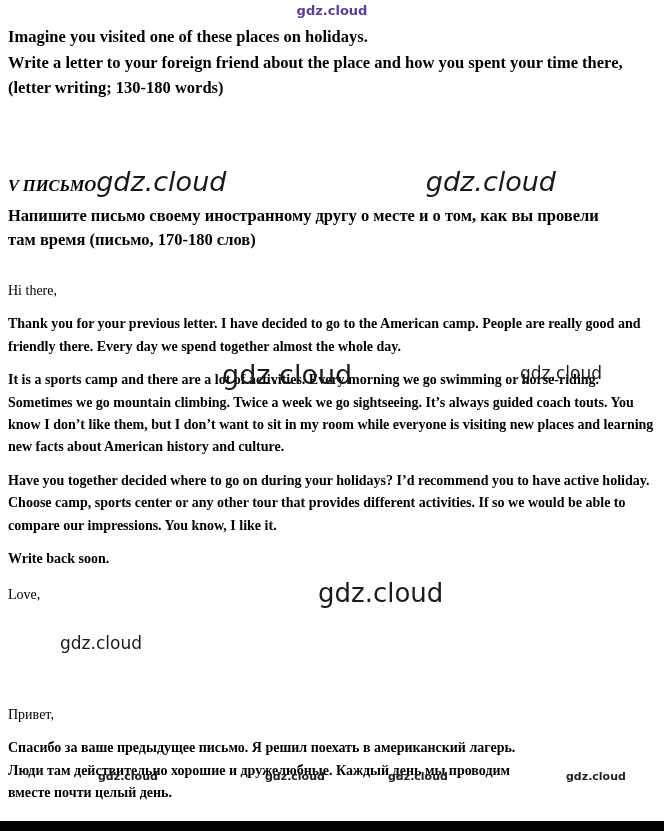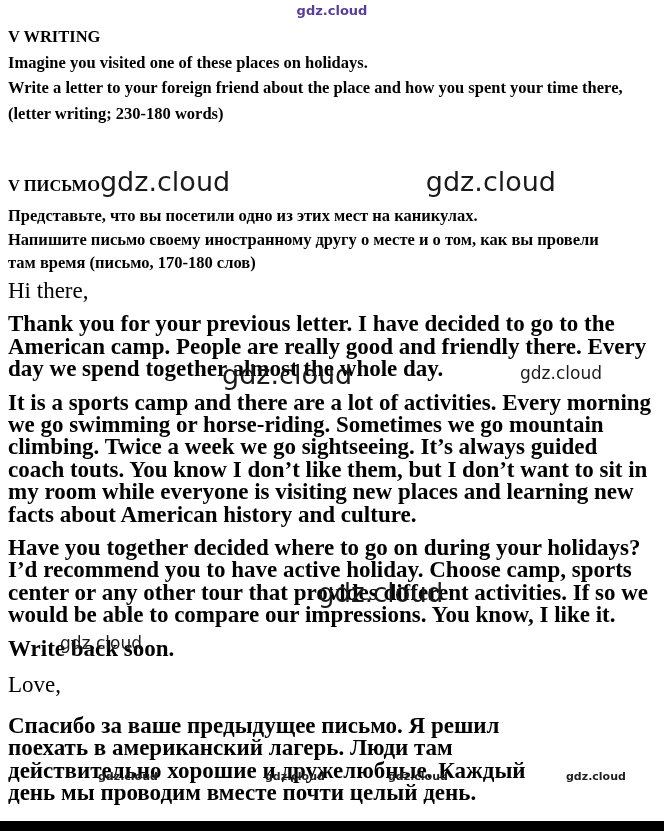--- a/index.html
+++ b/index.html
@@ -19,34 +19,35 @@
   .task-en { top: 24px; left: 8px; width: 650px; }
   .bold-line {
     font-weight: bold;
     font-size: 16.5px;
     line-height: 25.5px;
   }
   .ru-heading-row {
     top: 166px; left: 8px; right: 8px;
     display: flex;
     align-items: baseline;
+    font-style: italic;
   }
   .ru-heading-row .spacer { flex: 1; }
   .task-ru { top: 204px; left: 8px; width: 612px; }
   .bold-line-ru {
     font-weight: bold;
     font-size: 16.5px;
     line-height: 23.5px;
   }
 
   
   .letter-en { top: 280px; left: 8px; width: 650px; }
   .letter-ru { top: 704px; left: 8px; width: 545px; }
   .para {
-    font-size: 23px;
+    font-size: 14px;
     line-height: 22.4px;
   }
   .gap  { margin-top: 11px; font-weight: bold; }
   .gap2 { margin-top: 14px; }
 
   
   .wm {
     font-family: "DejaVu Sans", sans-serif;
     color: #1a1a1a;
     white-space: nowrap;
@@ -79,47 +80,46 @@
   }
 </style>
 </head>
 <body>
 
 <div class="page">
 
   <span class="wm wm-top abs">gdz.cloud</span>
 
   <section class="abs task-en">
-    <p class="bold-line">V WRITING</p>
     <p class="bold-line">Imagine you visited one of these places on holidays.</p>
-    <p class="bold-line">Write a letter to your foreign friend about the place and how you spent your time there, (letter writing; 230-180 words)</p>
+    <p class="bold-line">Write a letter to your foreign friend about the place and how you spent your time there, (letter writing; 130-180 words)</p>
   </section>
 
   <div class="abs ru-heading-row">
     <span class="bold-line">V ПИСЬМО</span>
     <span class="wm wm-xl">gdz.cloud</span>
     <span class="spacer"></span>
     <span class="wm wm-xl wm-right">gdz.cloud</span>
   </div>
 
   <section class="abs task-ru">
-    <p class="bold-line-ru">Представьте, что вы посетили одно из этих мест на каникулах.</p>
     <p class="bold-line-ru">Напишите письмо своему иностранному другу о месте и о том, как вы провели там время (письмо, 170-180 слов)</p>
   </section>
 
   <section class="abs letter-en">
     <p class="para">Hi there,</p>
     <p class="para gap">Thank you for your previous letter. I have decided to go to the American camp. People are really good and friendly there. Every day we spend together almost the whole day.</p>
     <p class="para gap">It is a sports camp and there are a lot of activities. Every morning we go swimming or horse-riding. Sometimes we go mountain climbing. Twice a week we go sightseeing. It’s always guided coach touts. You know I don’t like them, but I don’t want to sit in my room while everyone is visiting new places and learning new facts about American history and culture.</p>
     <p class="para gap">Have you together decided where to go on during your holidays? I’d recommend you to have active holiday. Choose camp, sports center or any other tour that provides different activities. If so we would be able to compare our impressions. You know, I like it.</p>
     <p class="para gap">Write back soon.</p>
     <p class="para gap2">Love,</p>
   </section>
 
   <section class="abs letter-ru">
+    <p class="para">Привет,</p>
     <p class="para gap">Спасибо за ваше предыдущее письмо. Я решил поехать в американский лагерь. Люди там действительно хорошие и дружелюбные. Каждый день мы проводим вместе почти целый день.</p>
   </section>
 
   <span class="wm abs wm-pos-mid-center">gdz.cloud</span>
   <span class="wm abs wm-pos-mid-right">gdz.cloud</span>
   <span class="wm abs wm-pos-low-center">gdz.cloud</span>
   <span class="wm abs wm-pos-low-left">gdz.cloud</span>
   <span class="wm wm-sm abs wm-pos-bottom-1">gdz.cloud</span>
   <span class="wm wm-sm abs wm-pos-bottom-2">gdz.cloud</span>
   <span class="wm wm-sm abs wm-pos-bottom-3">gdz.cloud</span>

